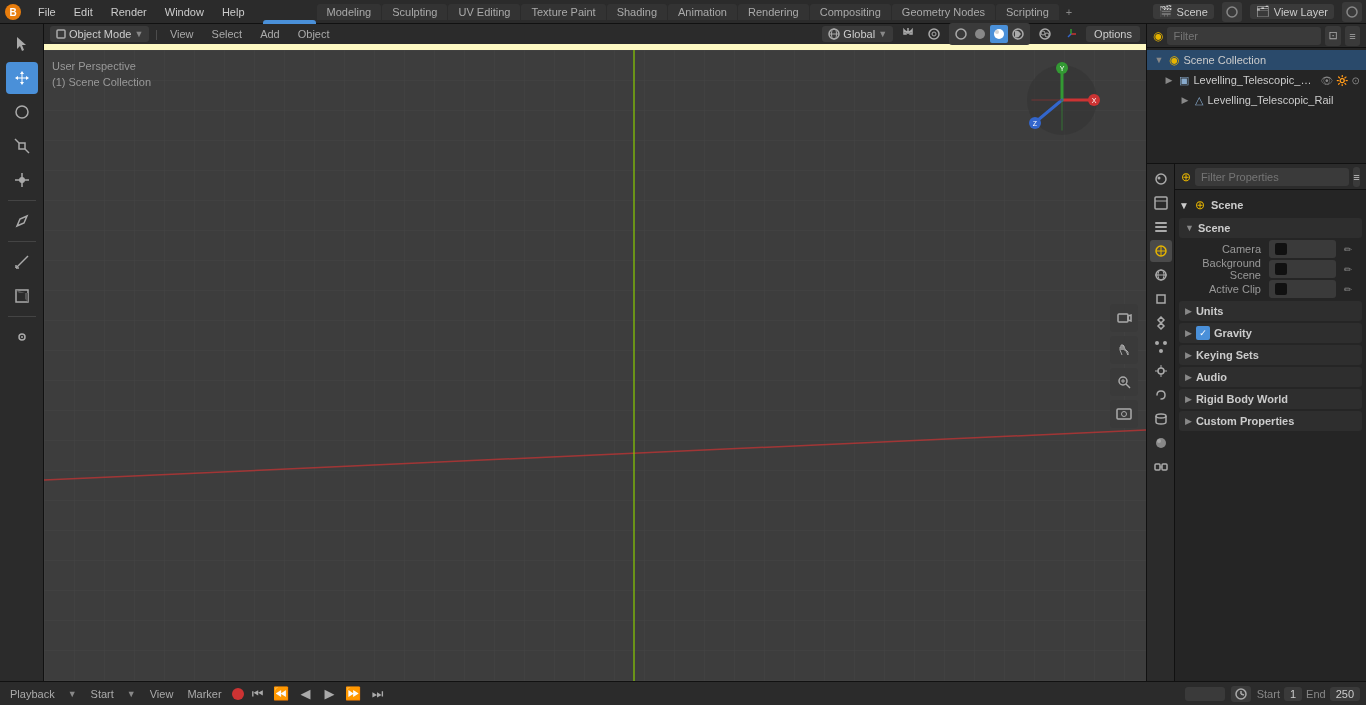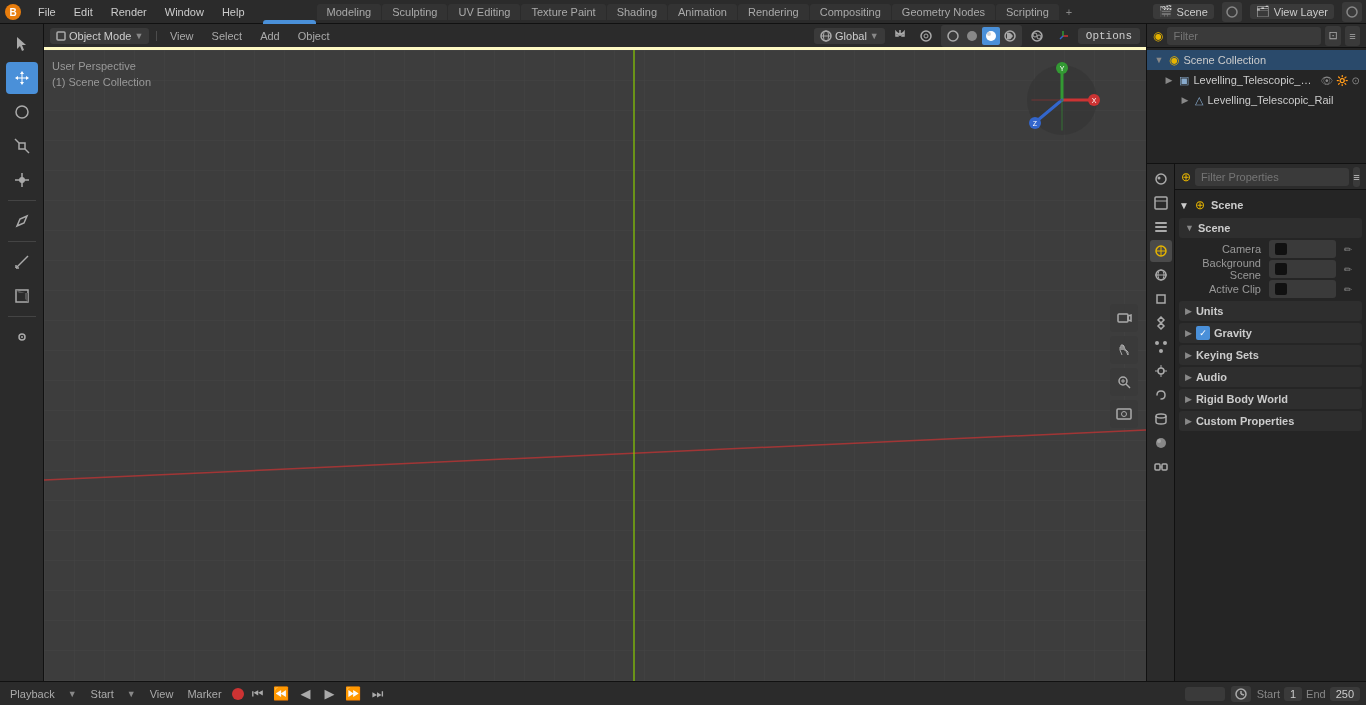--- a/index.html
+++ b/index.html
@@ -122,21 +122,21 @@
       display: flex;
       flex-direction: column;
       background: #393939;
       position: relative;
     }
     .viewport-header {
       display: flex;
       align-items: center;
       height: 26px;
       background: #2b2b2b;
-      border-bottom: 3px solid #fef9c3;
+      border-bottom: 6px solid #fef9c3;
       padding: 0 6px;
       gap: 6px;
     }
     .vp-mode-btn {
       display: flex;
       align-items: center;
       background: #3a3a3a;
       border-radius: 3px;
       padding: 2px 6px;
       gap: 3px;
@@ -724,21 +724,21 @@
               <circle cx="9" cy="8" r="2" fill="none" stroke="#aaa" stroke-width="1"></circle>
             </svg>
         </div>
         <div class="vp-icon-btn">
           <svg width="14" height="14" viewBox="0 0 14 14">
               <line x1="7" y1="7" x2="12" y2="7" stroke="#cc3333" stroke-width="1.5"></line>
               <line x1="7" y1="7" x2="7" y2="2" stroke="#339933" stroke-width="1.5"></line>
               <line x1="7" y1="7" x2="4" y2="10" stroke="#3366cc" stroke-width="1.5"></line>
             </svg>
         </div>
-        <span style="background:#3a3a3a;border-radius:3px;padding:2px 8px;cursor:pointer;font-size:11px;font-family:Liberation Mono, monospace;">Options</span>
+        <span style="background:#3a3a3a;border-radius:3px;padding:2px 8px;cursor:pointer;font-size:11px;">Options</span>
       </div>
     </div>
 
     <div class="viewport-canvas">
 
       <svg class="grid-svg" xmlns="http://www.w3.org/2000/svg">
         <defs>
           <pattern id="smallGrid" width="30" height="30" patternUnits="userSpaceOnUse">
             <path d="M 30 0 L 0 0 0 30" fill="none" stroke="#4a4a4a" stroke-width="0.5"></path>
           </pattern>

